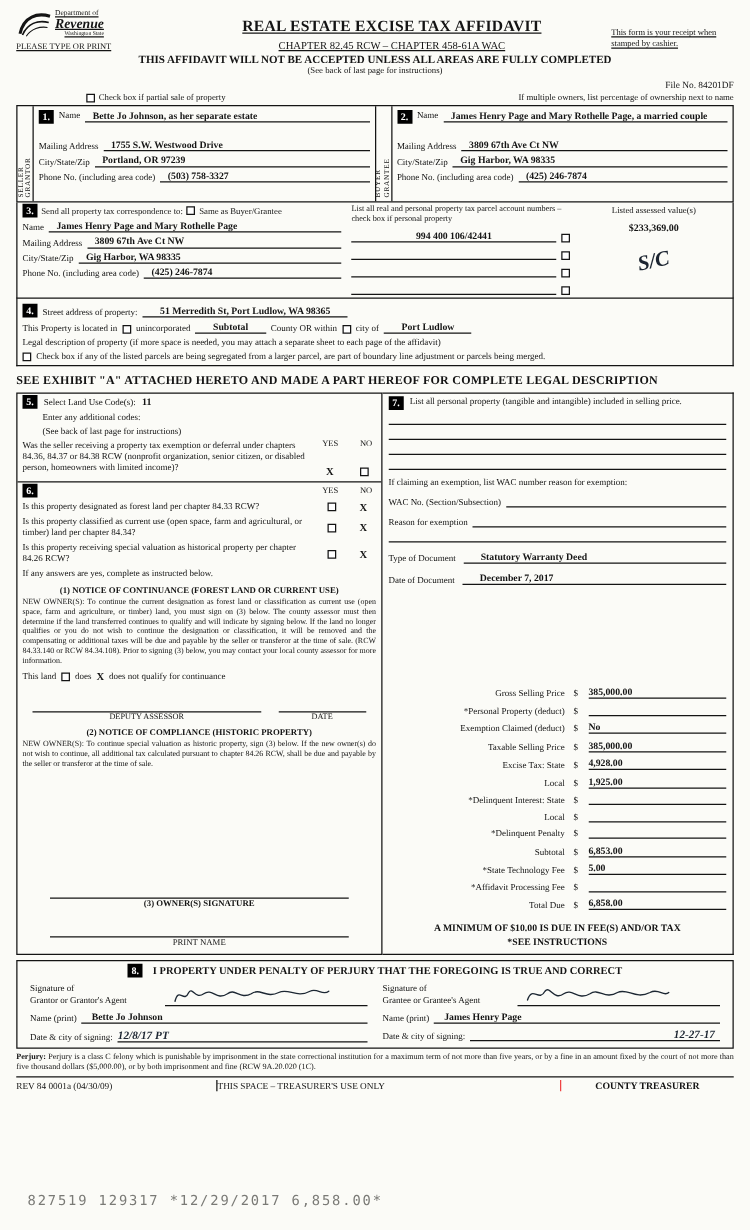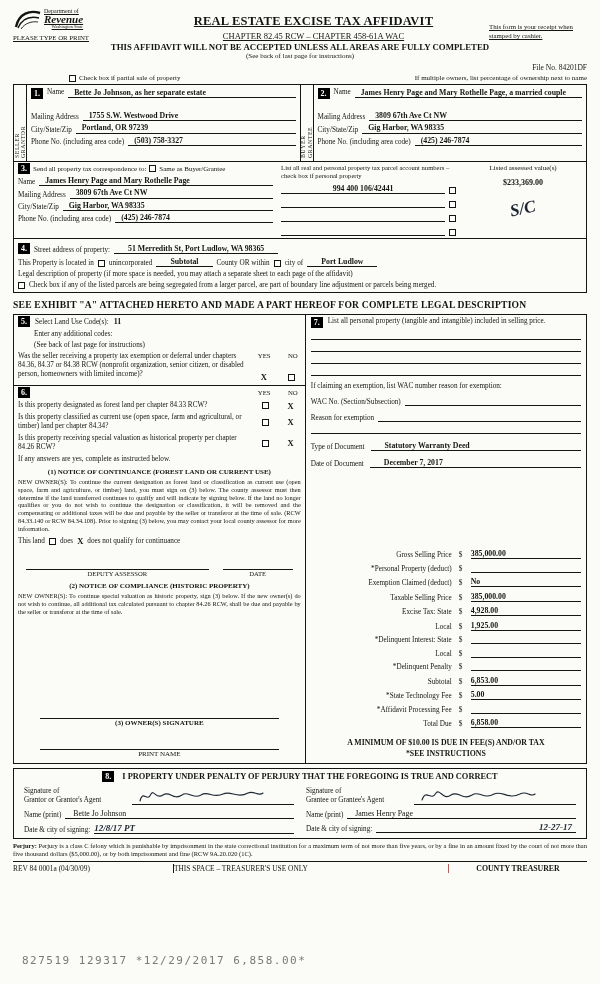--- a/index.html
+++ b/index.html
@@ -101,21 +101,21 @@
   
   .sec8{border:1px solid #141414;margin-top:4px;padding:2px 4px 4px;}
   .certline{display:flex;gap:8px;justify-content:center;align-items:center;font-weight:bold;font-size:8.4px;}
   .sigcols{display:flex;margin-top:3px;}
   .sigcol{flex:1;padding:0 6px;font-size:7.2px;}
   .sigrow1{display:flex;align-items:flex-end;}
   .siglbl{width:108px;line-height:1.25;flex-shrink:0;}
   .sigline{flex:1;border-bottom:1px solid #141414;position:relative;height:20px;}
   .sigline svg{position:absolute;bottom:-2px;left:4px;}
   .nrow{display:flex;align-items:flex-end;gap:4px;margin-top:4px;}
-  .nval{flex:1;border-bottom:1px solid #141414;font-weight:normal;font-size:7.8px;text-indent:8px;min-height:9px;}
+  .nval{flex:1;border-bottom:1px solid #141414;font-weight:bold;font-size:7.8px;text-indent:8px;min-height:9px;}
   .drow{display:flex;align-items:flex-end;gap:4px;margin-top:4px;}
   .dfill{flex:1;border-bottom:1px solid #141414;min-height:10px;position:relative;}
   .handdate{font-size:9px;}
   .handdate.rt{position:absolute;right:4px;bottom:0;}
   .perjury{font-size:6.5px;line-height:1.25;margin-top:3px;text-align:justify;}
   .footer{display:flex;align-items:center;border-top:1px solid #141414;margin-top:3px;padding:2px 0 3px;font-size:7.4px;}
   .f-rev{width:160px;}
   .f-space{flex:1;text-align:left;border-left:1px solid #141414;border-right:1px solid #ef4444;}
   .f-ct{width:138px;text-align:center;font-weight:bold;font-size:7.8px;}
   .stamp{position:absolute;left:22px;top:954px;font-family:"DejaVu Sans Mono",monospace;

